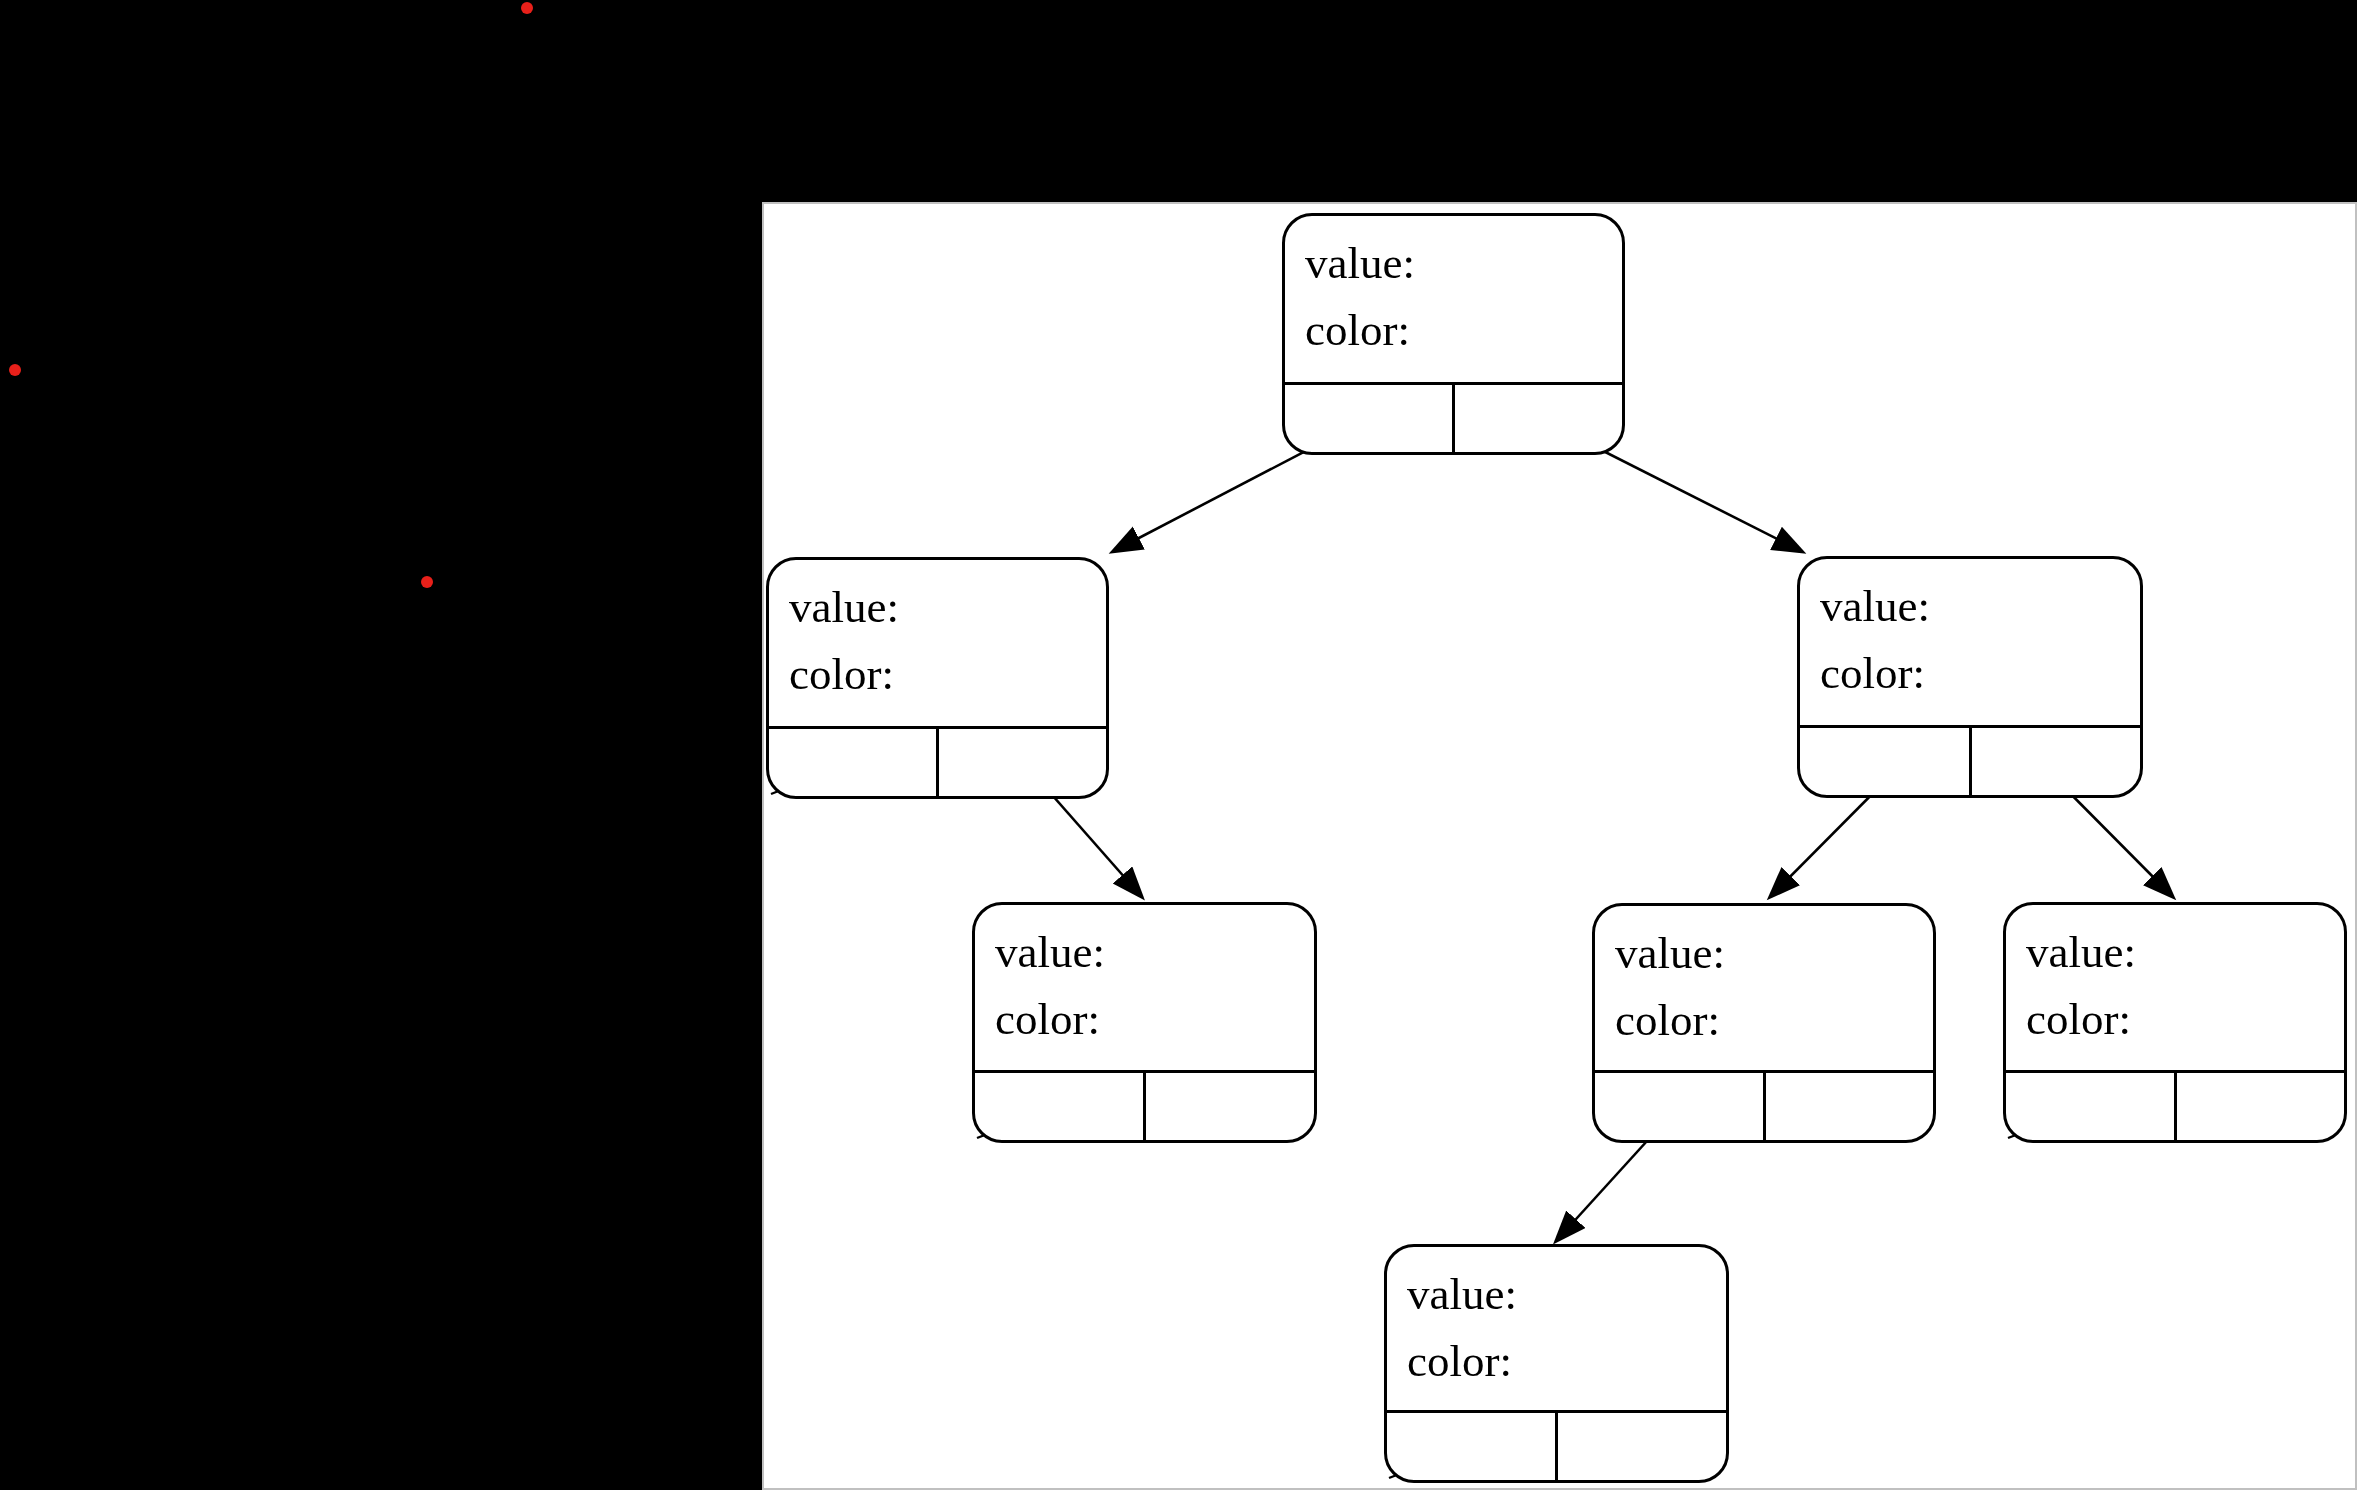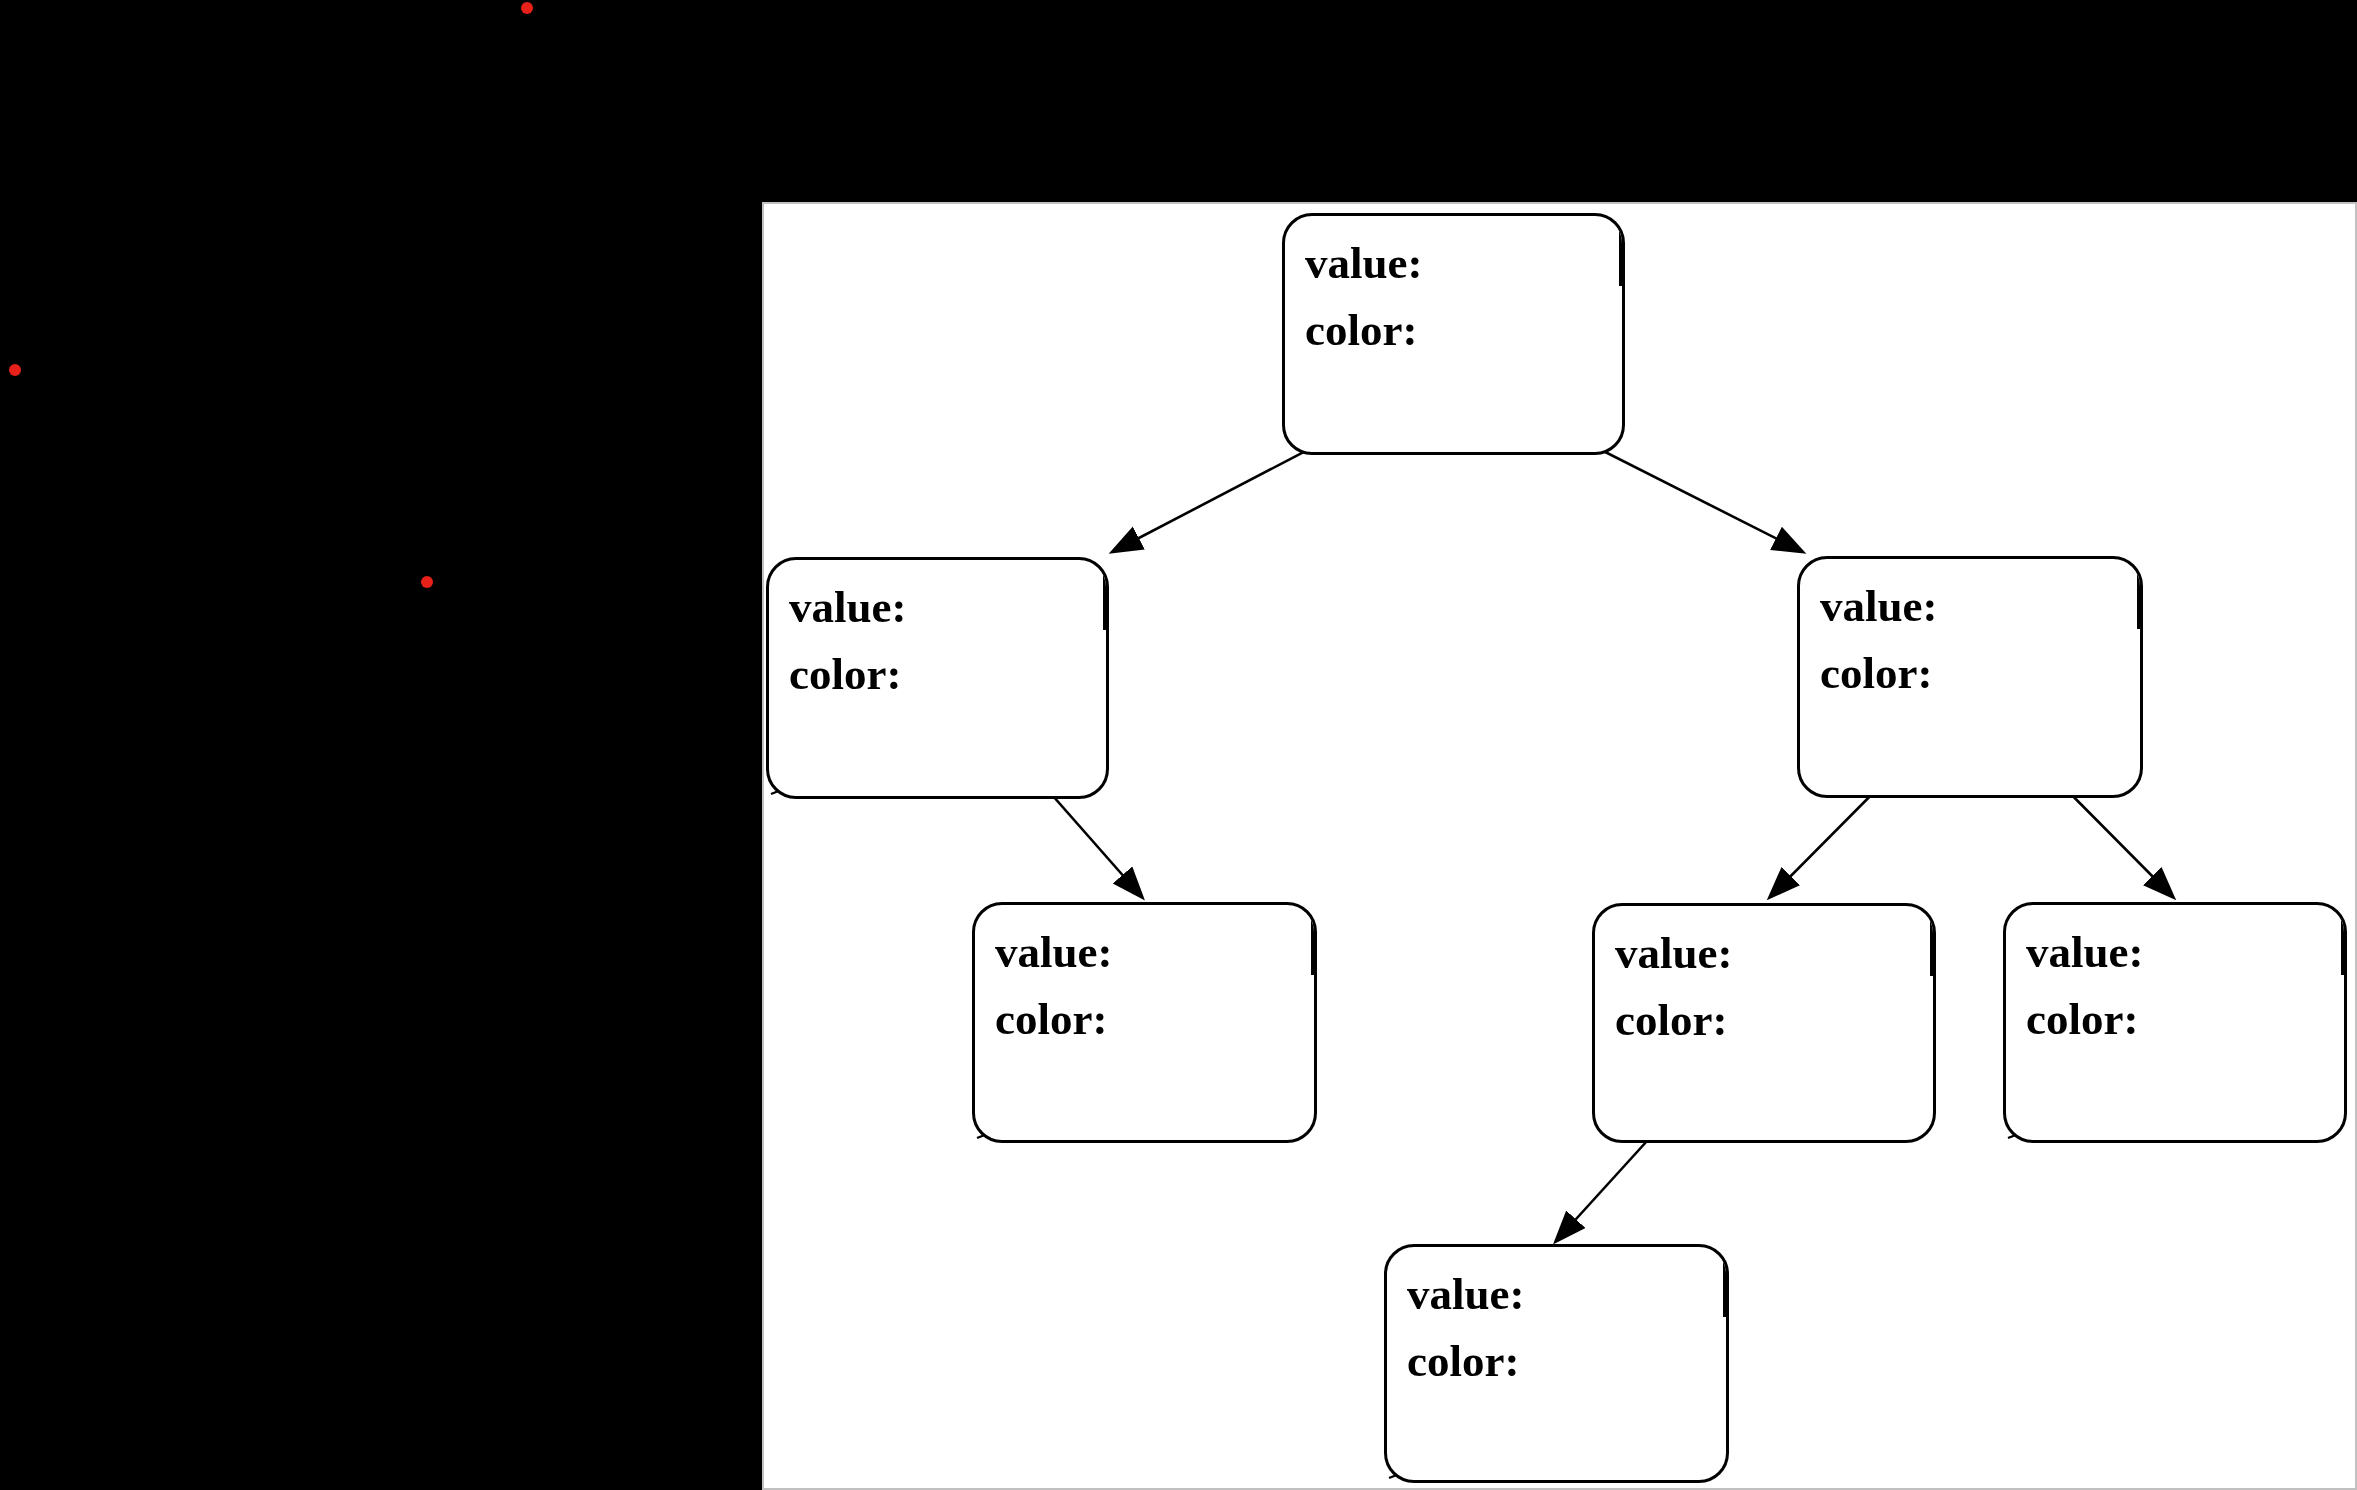--- a/index.html
+++ b/index.html
@@ -18,22 +18,22 @@
     box-sizing: border-box;
   }
   .layer { position: absolute; left: 0; top: 0; }
   .node {
     position: absolute;
     box-sizing: border-box;
     background: #fff;
     border: 3px solid #000;
     border-radius: 30px;
     display: flex;
+    flex-direction: column;
     overflow: hidden;
-    font-weight: bold;
   }
   .node-text {
     flex: 1;
     padding: 14px 0 0 20px;
     font-size: 45px;
     line-height: 67px;
     color: #000;
   }
   .pointer-row {
     height: 70px;

